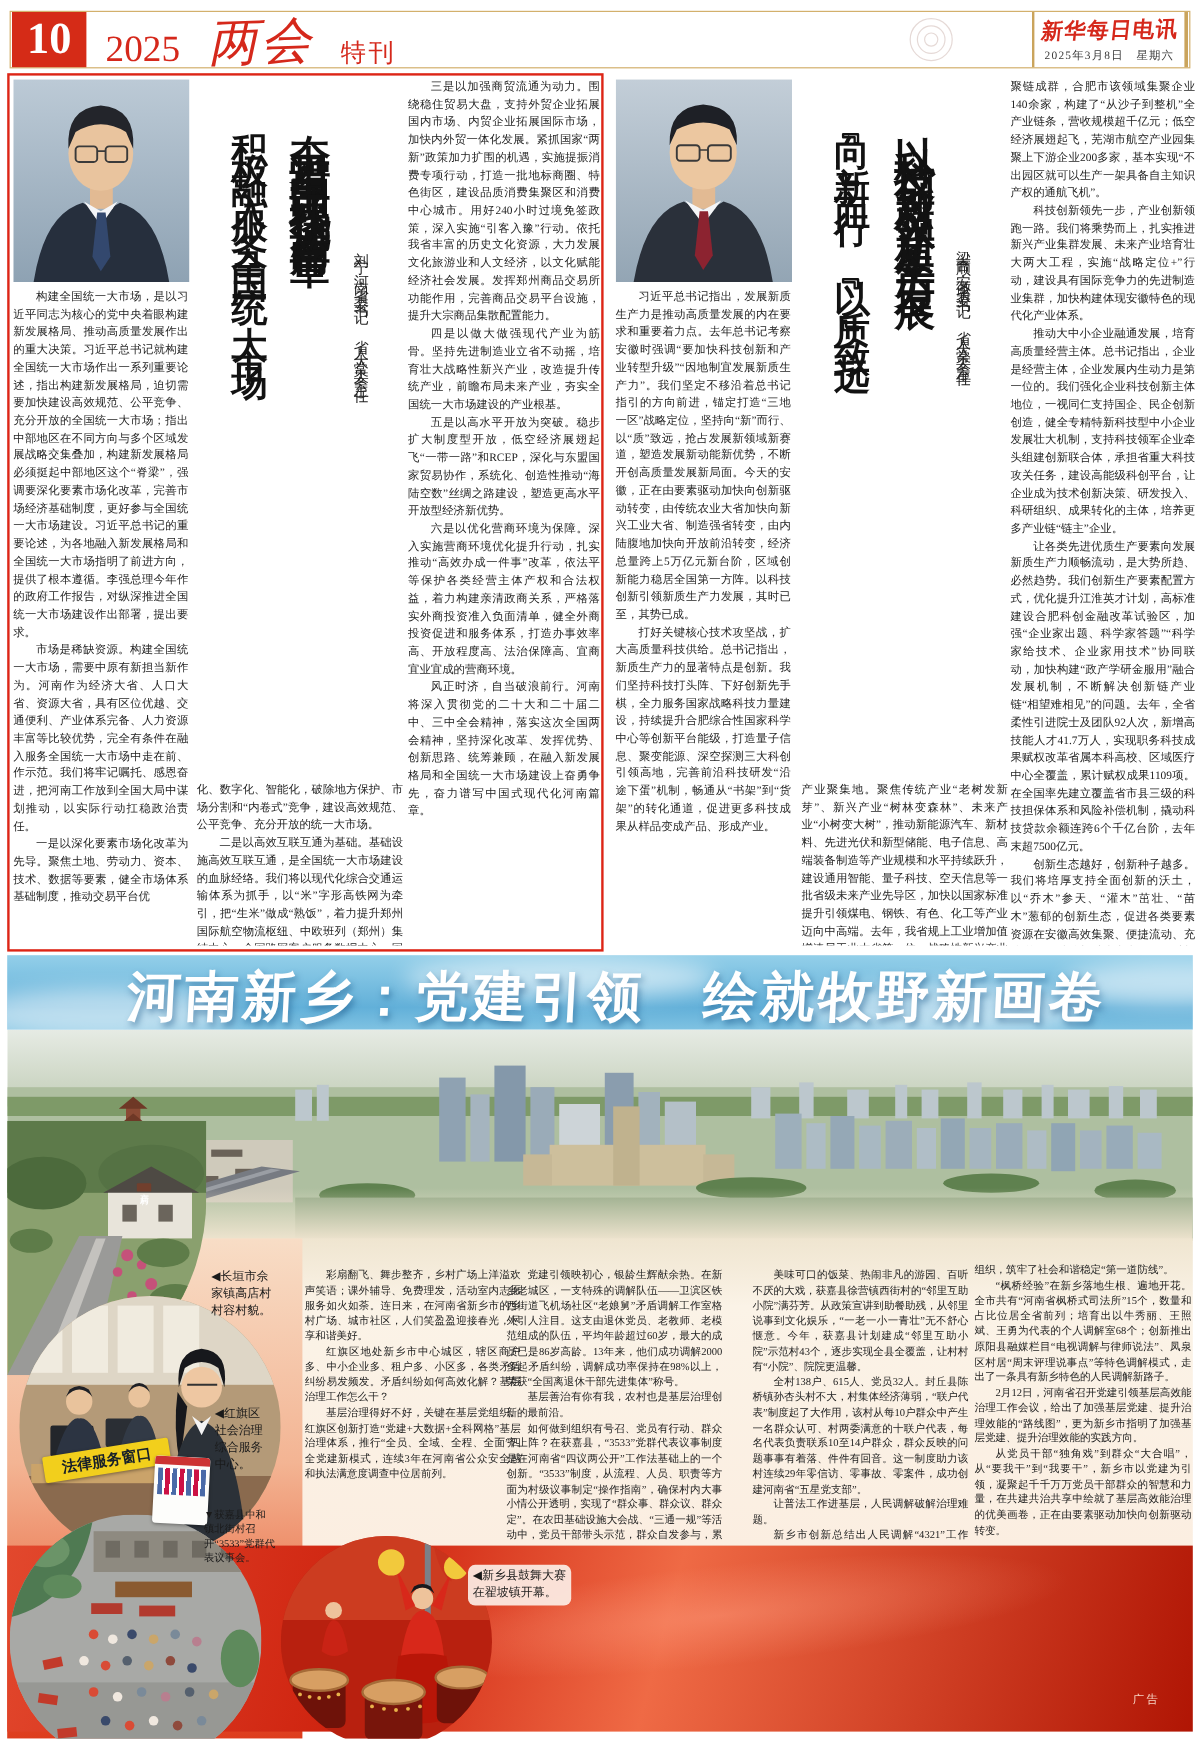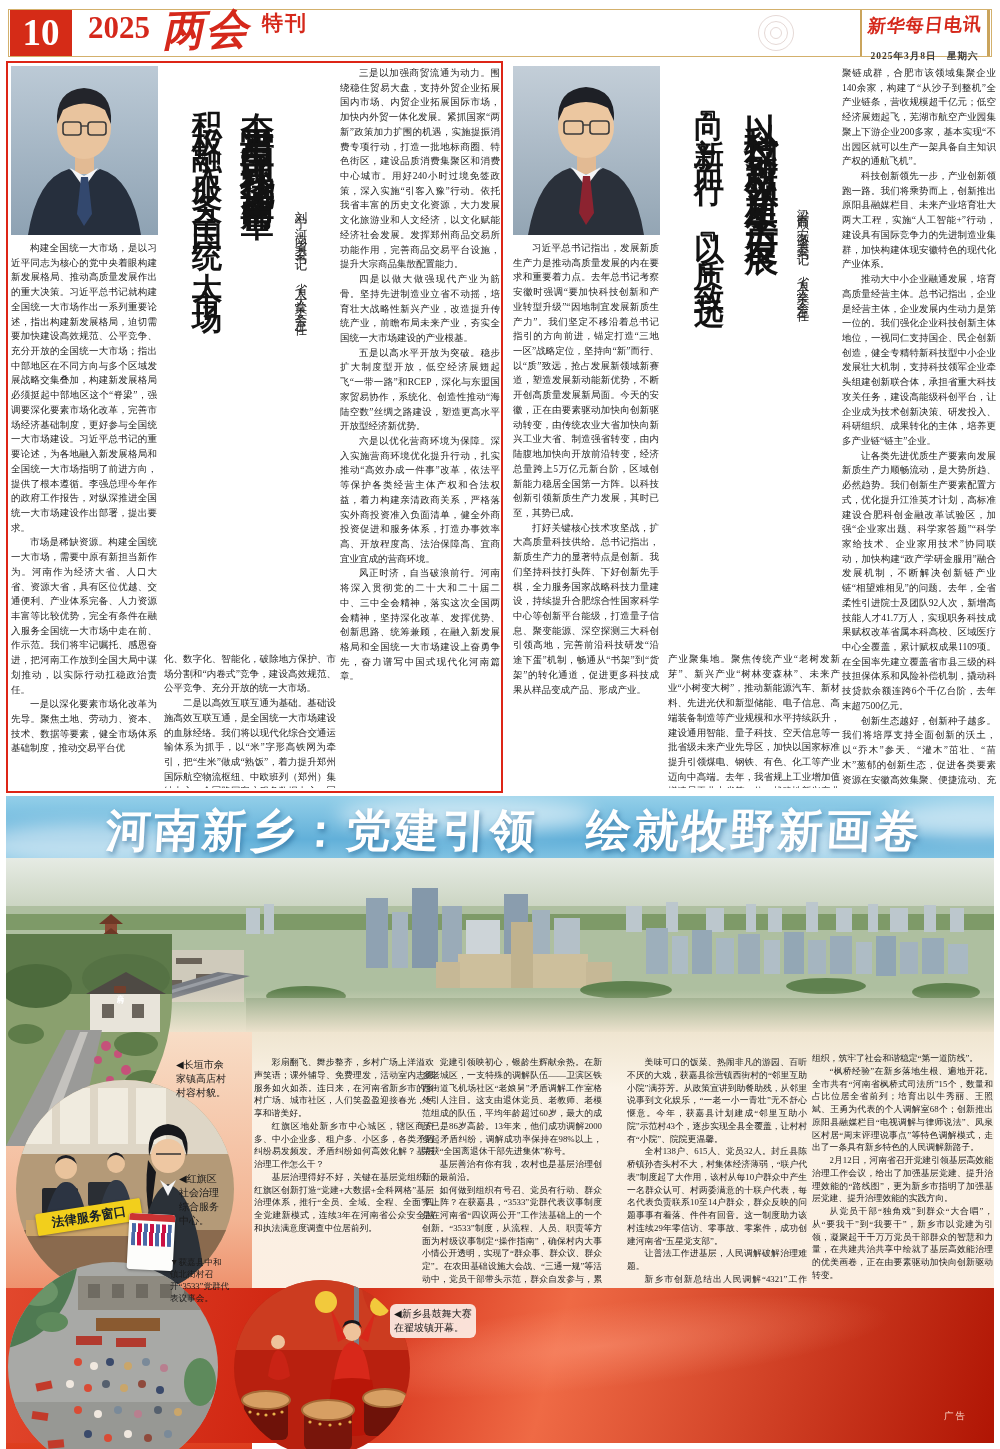--- a/index.html
+++ b/index.html
@@ -5,33 +5,33 @@
   *{margin:0;padding:0;box-sizing:border-box}
   html,body{width:1000px;height:1449px;background:#fff}
   body{font-family:"Liberation Serif","DejaVu Serif",serif;color:#1c1c1c;position:relative}
   #page{position:absolute;inset:0;width:1000px;height:1449px;background:#fff;overflow:hidden}
   .abs{position:absolute}
 
   
   .header-strip{left:8px;top:9px;width:984px;height:48px;border:1px solid #d3b06c;background:#fff}
   .page-num{left:10px;top:10px;width:62px;height:46px;background:#d52b17;color:#fff;
     font-size:37px;font-weight:700;text-align:center;line-height:46px}
-  .edition{left:88px;top:12px;height:44px;display:flex;gap:12px;color:#d5281b;font-weight:700}
+  .edition{left:88px;top:12px;height:44px;display:flex;align-items:flex-end;gap:23px;color:#d5281b;font-weight:400}
   .ed-year{font-size:31px;line-height:1}
   .ed-name{font-size:42px;line-height:.9;font-style:italic;transform:rotate(-2deg);letter-spacing:2px}
   .ed-suffix{font-size:21px;line-height:1.1;letter-spacing:2px}
   .swirl{left:700px;top:13px;width:150px;height:40px}
   .swirl i{position:absolute;border:1px solid rgba(170,130,120,.30);border-radius:50%}
   .swirl i:nth-child(1){left:58px;top:2px;width:36px;height:36px}
   .swirl i:nth-child(2){left:64px;top:8px;width:24px;height:24px}
   .swirl i:nth-child(3){left:70px;top:14px;width:12px;height:12px}
   .mast-block{left:860px;top:10px;width:130px;height:46px;border-left:2px solid #caa45c;border-right:3px solid #caa45c;
     text-align:center;padding-top:3px}
   .masthead{color:#d5281b;font-weight:700;font-size:18px;letter-spacing:1px;display:inline-block;transform:skewX(-7deg) rotate(-1deg)}
-  .date-line{font-size:9.5px;color:#3a3a3a;font-weight:700;letter-spacing:1px;margin-top:13px}
+  .date-line{font-size:9.5px;color:#3a3a3a;font-weight:400;letter-spacing:1px;margin-top:3px}
 
   
   .la-box{left:6px;top:61px;width:497px;height:732px;border:2px solid #dd2516}
   .portrait{overflow:hidden}
   .portrait svg{display:block}
   .tcol{overflow:hidden}
   .tcol p{font-size:9.5px;line-height:1.55;text-align:justify;text-indent:2em;color:#1e1e1e}
   .tcol p.cont{text-indent:0}
   .vh{writing-mode:vertical-rl;font-weight:700;color:#121212;font-family:"Liberation Serif","DejaVu Serif",serif}
   .kicker-l{left:186px;top:88px;height:566px;font-size:30px;letter-spacing:16px}
@@ -184,21 +184,21 @@
   <div class="abs vh byline-r">梁言顺（安徽省委书记、省人大常委会主任）</div>
   <div class="abs tcol ra-c1">
       <p>习近平总书记指出，发展新质生产力是推动高质量发展的内在要求和重要着力点。去年总书记考察安徽时强调“要加快科技创新和产业转型升级”“因地制宜发展新质生产力”。我们坚定不移沿着总书记指引的方向前进，锚定打造“三地一区”战略定位，坚持向“新”而行、以“质”致远，抢占发展新领域新赛道，塑造发展新动能新优势，不断开创高质量发展新局面。今天的安徽，正在由要素驱动加快向创新驱动转变，由传统农业大省加快向新兴工业大省、制造强省转变，由内陆腹地加快向开放前沿转变，经济总量跨上5万亿元新台阶，区域创新能力稳居全国第一方阵。以科技创新引领新质生产力发展，其时已至，其势已成。</p>
       <p>打好关键核心技术攻坚战，扩大高质量科技供给。总书记指出，新质生产力的显著特点是创新。我们坚持科技打头阵、下好创新先手棋，全力服务国家战略科技力量建设，持续提升合肥综合性国家科学中心等创新平台能级，打造量子信息、聚变能源、深空探测三大科创引领高地，完善前沿科技研发“沿途下蛋”机制，畅通从“书架”到“货架”的转化通道，促进更多科技成果从样品变成产品、形成产业。</p>
     </div>
   <div class="abs tcol ra-c2">
       <p class="cont">产业聚集地。聚焦传统产业“老树发新芽”、新兴产业“树林变森林”、未来产业“小树变大树”，推动新能源汽车、新材料、先进光伏和新型储能、电子信息、高端装备制造等产业规模和水平持续跃升，建设通用智能、量子科技、空天信息等一批省级未来产业先导区，加快以国家标准提升引领煤电、钢铁、有色、化工等产业迈向中高端。去年，我省规上工业增加值增速居工业大省第一位，战略性新兴产业产值占规上工业比重达43.6%。特别是汽车产业加速疾驰，全省汽车、新能源汽车产量均居全国第二位；新型显示产业</p>
     </div>
   <div class="abs tcol ra-c3">
       <p class="cont">聚链成群，合肥市该领域集聚企业140余家，构建了“从沙子到整机”全产业链条，营收规模超千亿元；低空经济展翅起飞，芜湖市航空产业园集聚上下游企业200多家，基本实现“不出园区就可以生产一架具备自主知识产权的通航飞机”。</p>
-      <p>科技创新领先一步，产业创新领跑一路。我们将乘势而上，创新推出原阳县融媒栏目、未来产业培育壮大两大工程，实施“人工智能+”行动，建设具有国际竞争力的先进制造业集群，加快构建体现安徽特色的现代化产业体系。</p>
+      <p>科技创新领先一步，产业创新领跑一路。我们将乘势而上，扎实推进新兴产业集群发展、未来产业培育壮大两大工程，实施“战略定位+”行动，建设具有国际竞争力的先进制造业集群，加快构建体现安徽特色的现代化产业体系。</p>
       <p>推动大中小企业融通发展，培育高质量经营主体。总书记指出，企业是经营主体，企业发展内生动力是第一位的。我们强化企业科技创新主体地位，一视同仁支持国企、民企创新创造，健全专精特新科技型中小企业发展壮大机制，支持科技领军企业牵头组建创新联合体，承担省重大科技攻关任务，建设高能级科创平台，让企业成为技术创新决策、研发投入、科研组织、成果转化的主体，培养更多产业链“链主”企业。</p>
       <p>让各类先进优质生产要素向发展新质生产力顺畅流动，是大势所趋、必然趋势。我们创新生产要素配置方式，优化提升江淮英才计划，高标准建设合肥科创金融改革试验区，加强“企业家出题、科学家答题”“科学家给技术、企业家用技术”协同联动，加快构建“政产学研金服用”融合发展机制，不断解决创新链产业链“相望难相见”的问题。去年，全省柔性引进院士及团队92人次，新增高技能人才41.7万人，实现职务科技成果赋权改革省属本科高校、区域医疗中心全覆盖，累计赋权成果1109项。在全国率先建立覆盖省市县三级的科技担保体系和风险补偿机制，撬动科技贷款余额连跨6个千亿台阶，去年末超7500亿元。</p>
       <p>创新生态越好，创新种子越多。我们将培厚支持全面创新的沃土，以“乔木”参天、“灌木”茁壮、“苗木”葱郁的创新生态，促进各类要素资源在安徽高效集聚、便捷流动、充分增值，助推新质生产力发展提质加速，为不断实现“三个往前赶”提供澎湃动能。</p>
     </div>
 
   <div class="abs banner">
     <div class="cloud" style="left:-30px;top:28px;width:220px;height:40px"></div>
     <div class="cloud" style="left:330px;top:2px;width:260px;height:34px"></div>
     <div class="cloud" style="left:660px;top:24px;width:240px;height:42px"></div>
     <div class="cloud" style="left:880px;top:6px;width:180px;height:36px"></div>

